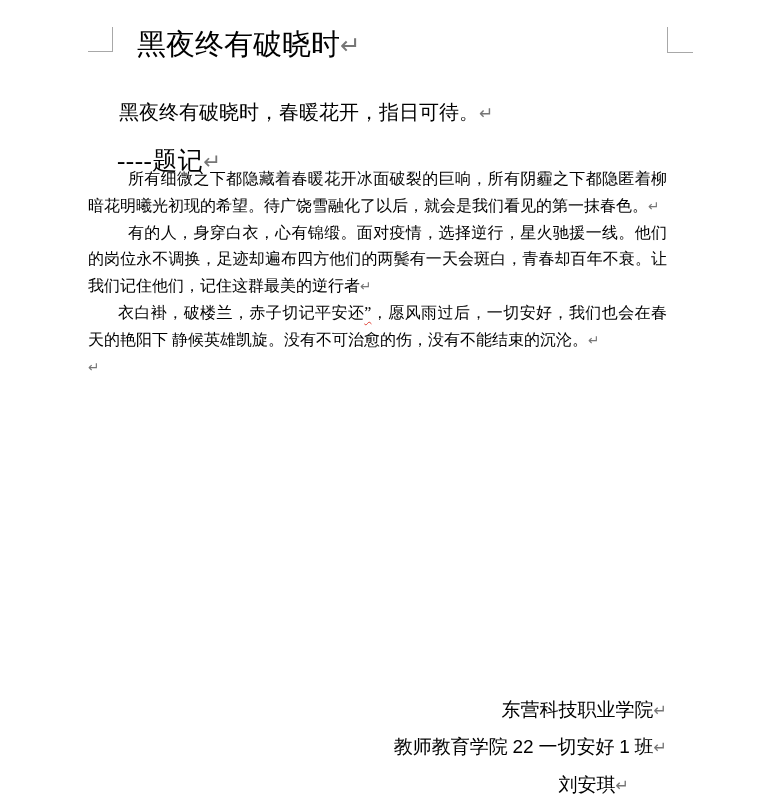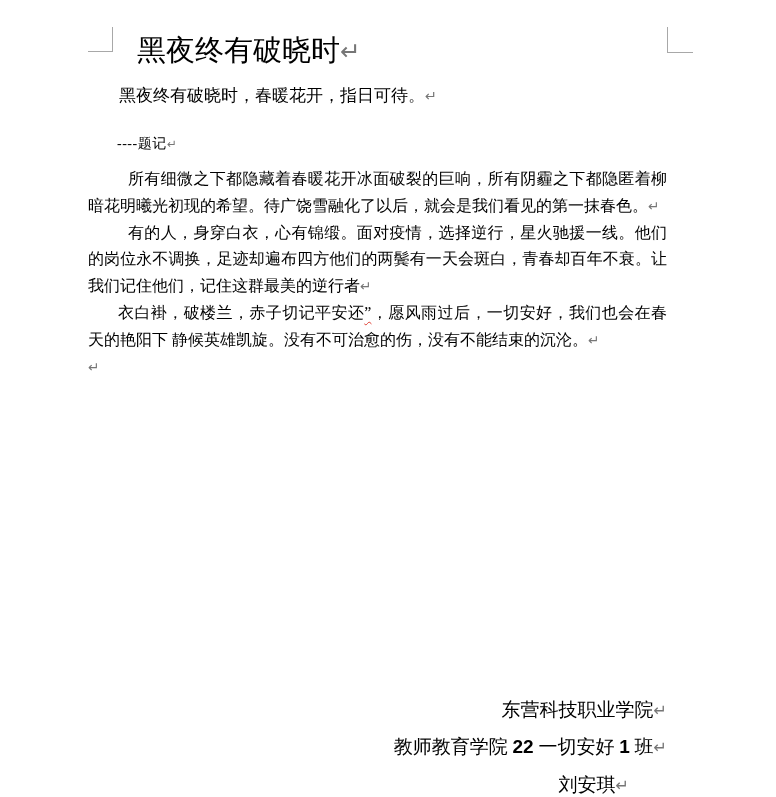--- a/index.html
+++ b/index.html
@@ -11,38 +11,38 @@
     color:#000;
     overflow:hidden;
   }
   
   .crop{position:absolute;}
   .crop-tl{left:88px;top:27px;width:24px;height:24px;
     border-right:1px solid #a8a8a8;border-bottom:1px solid #a8a8a8;}
   .crop-tr{left:667px;top:27px;width:25px;height:25px;
     border-left:1px solid #a8a8a8;border-bottom:1px solid #a8a8a8;}
   .block{position:absolute;left:88px;width:579px;}
-  .doc-title{top:30px;font-size:29px;line-height:40px;text-indent:49px;white-space:nowrap;}
-  .doc-subtitle{top:84px;font-size:17px;line-height:24px;text-indent:31px;white-space:nowrap;}
-  .epigraph{top:130px;font-size:14px;line-height:27px;text-indent:29px;letter-spacing:.5px;}
+  .doc-title{top:24px;font-size:29px;line-height:40px;text-indent:49px;white-space:nowrap;}
+  .doc-subtitle{top:100px;font-size:20px;line-height:24px;text-indent:31px;white-space:nowrap;}
+  .epigraph{top:147px;font-size:25px;line-height:27px;text-indent:29px;letter-spacing:.5px;}
   .body-flow{top:166px;font-size:16px;line-height:26.8px;text-align:justify;}
   .body-flow p{margin:0;text-indent:40px;}
   .body-flow p.closing{text-indent:30px;}
   .body-flow p.empty-line{text-indent:0;}
   .pm{ 
     color:#767676;
     font-family:"DejaVu Sans",sans-serif;
     font-size:.85em;
   }
   .squiggle{
     text-decoration:underline wavy #dd3b2f;
     text-decoration-thickness:1px;
     text-underline-offset:3px;
   }
-  .num{font-family:"Liberation Sans","DejaVu Sans",sans-serif;font-weight:bold;}
+  .num{font-family:"Liberation Sans","DejaVu Sans",sans-serif;font-weight:normal;}
   .signature{top:692px;font-size:19px;line-height:36px;text-align:right;}
   .signature div{margin:0;}
   .sig-name{top:772px;font-size:19px;line-height:26.8px;text-align:right;padding-right:38px;width:541px;}
 </style>
 </head>
 <body>
 
 <div class="page">
 
   <div class="crop crop-tl"></div>

